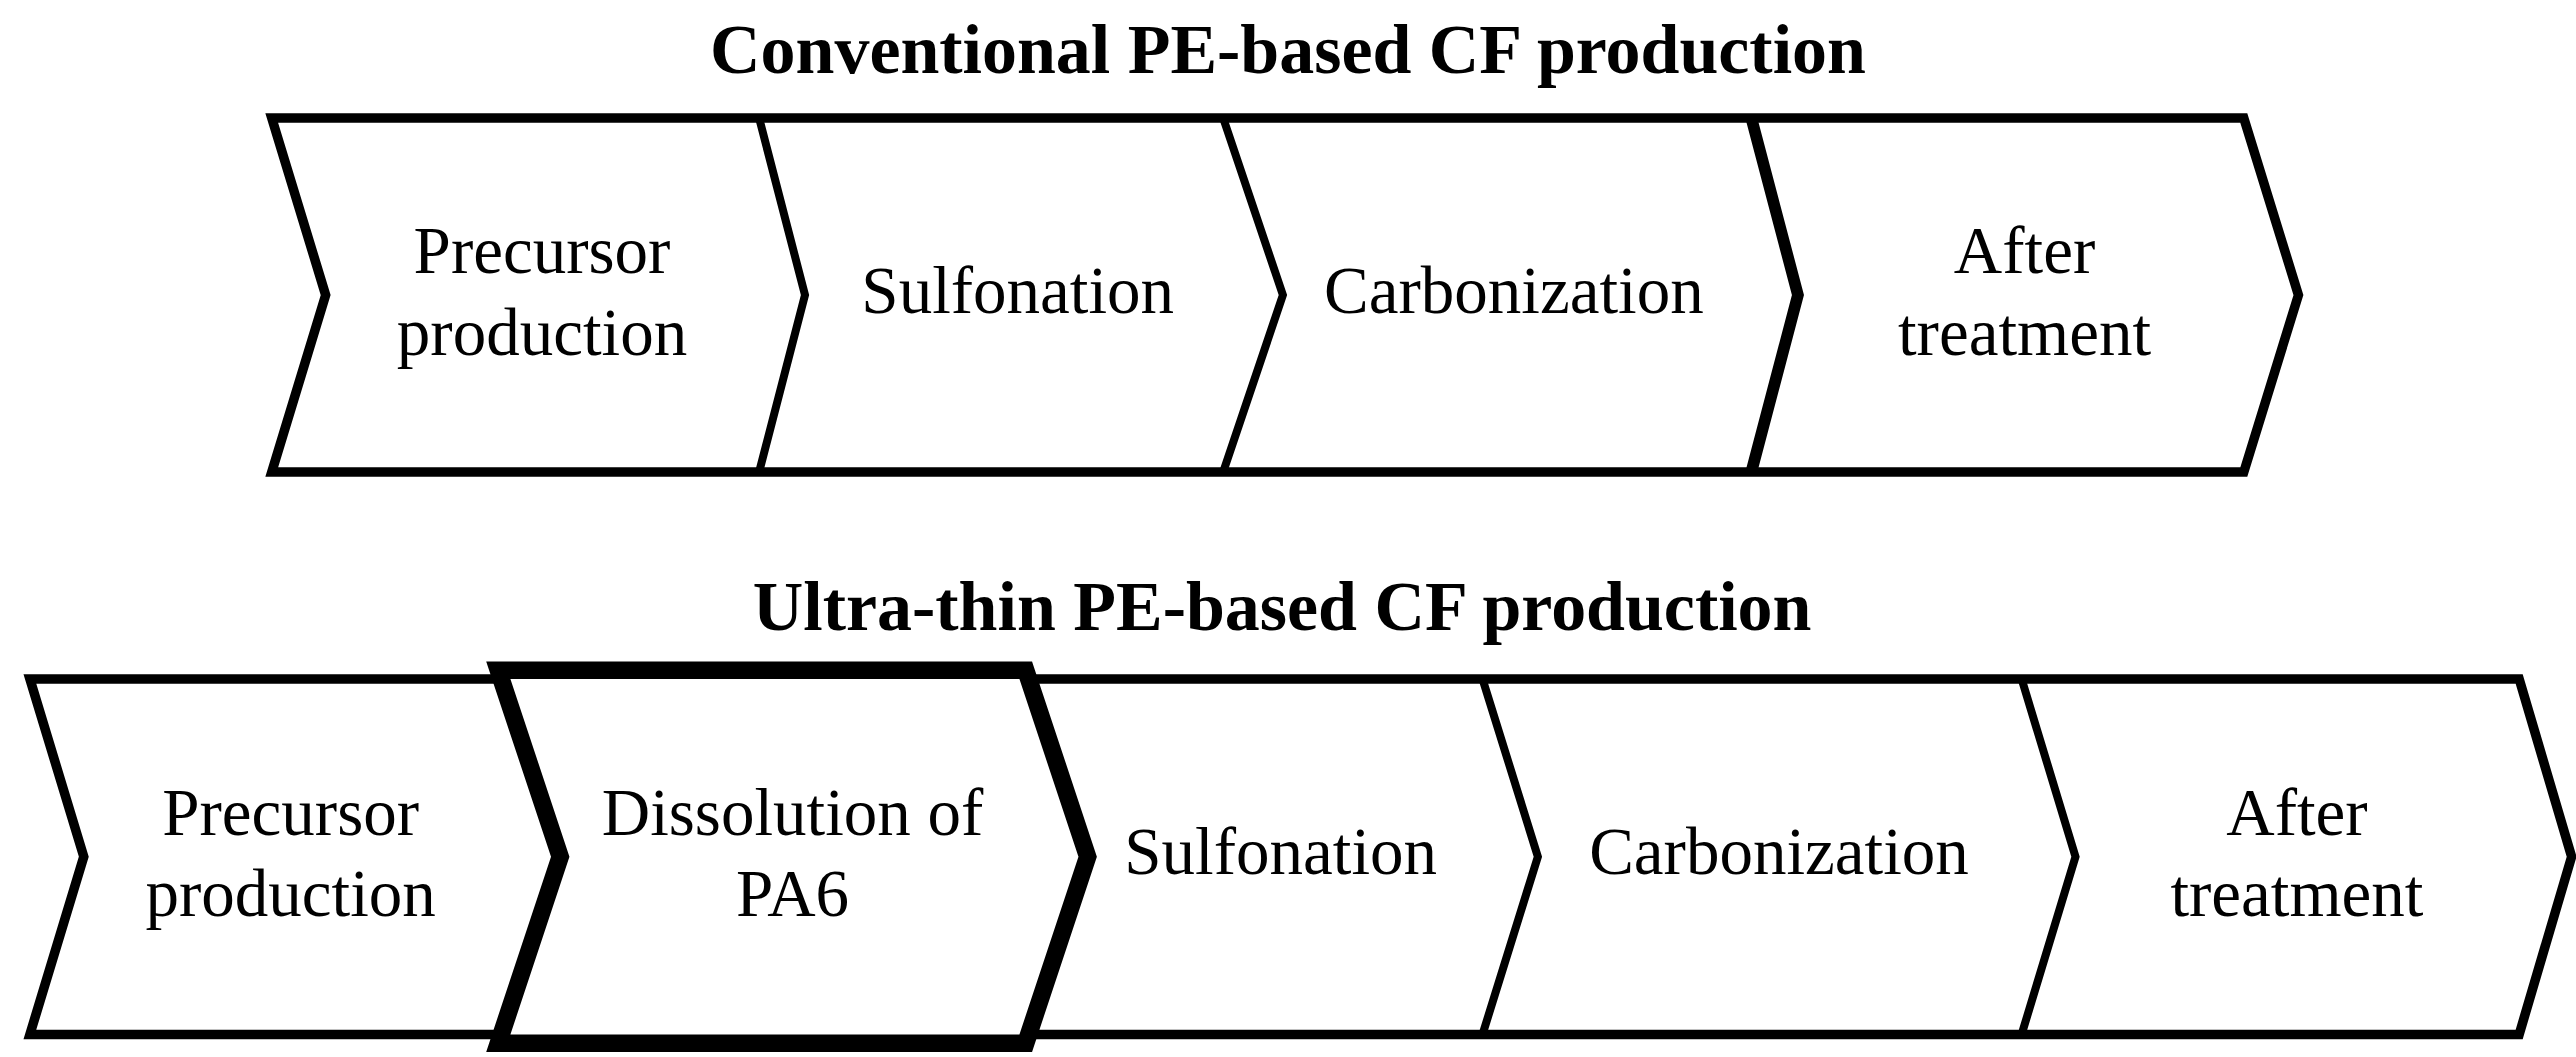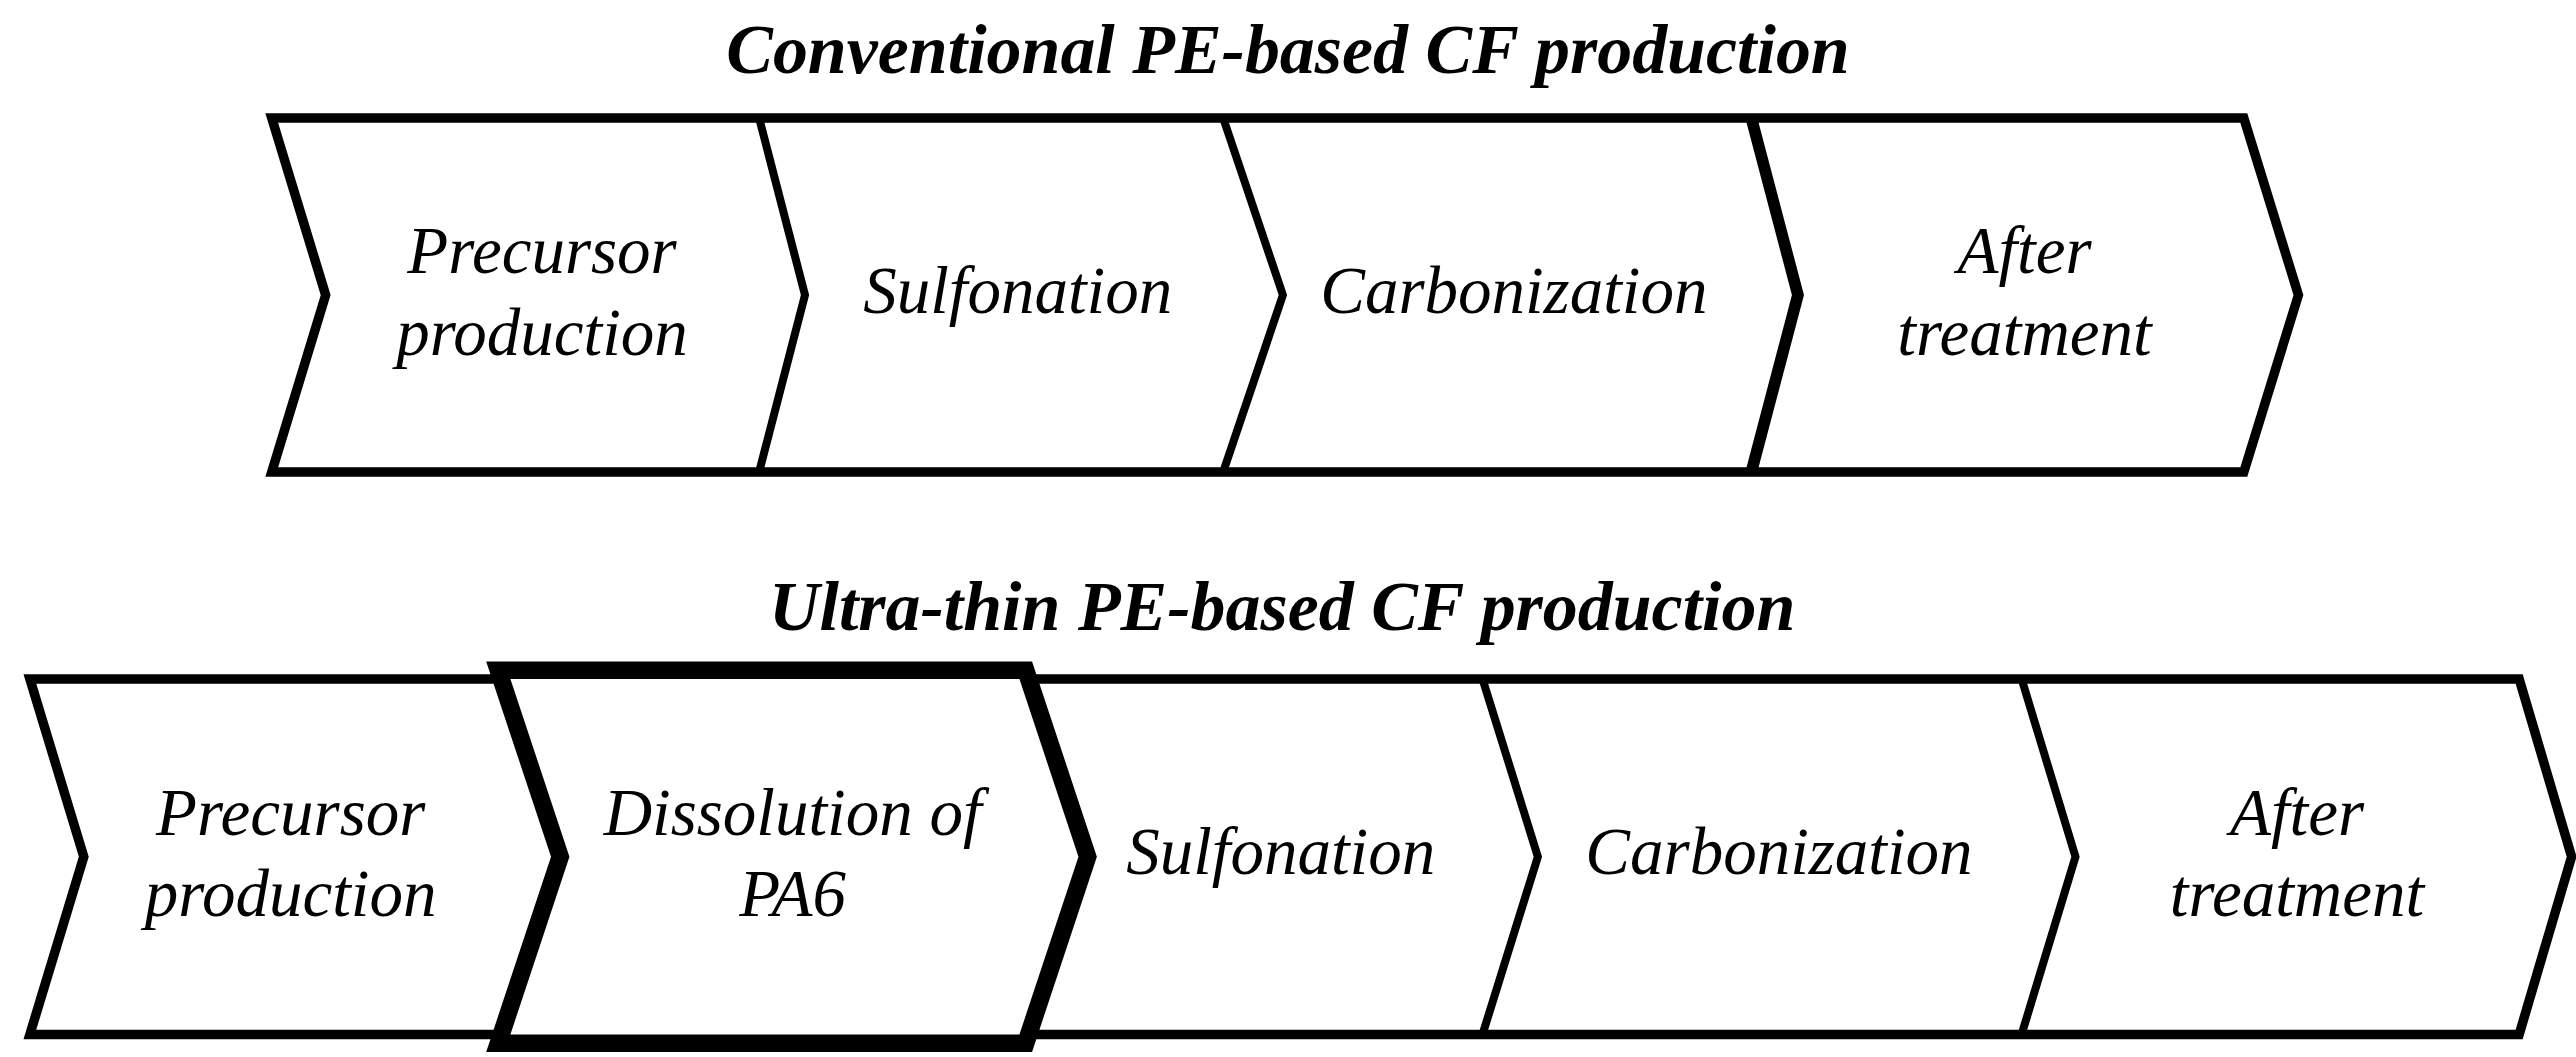--- a/index.html
+++ b/index.html
@@ -3,21 +3,20 @@
 <meta charset="utf-8">
 <style>
   html, body {
     margin: 0;
     padding: 0;
     background: #ffffff;
   }
   .figure-wrap {
     width: 100%;
     background: #ffffff;
-    font-style: italic;
   }
   svg {
     display: block;
     width: 100%;
     height: auto;
   }
   .band-title {
     font-family: "Liberation Serif", "DejaVu Serif", serif;
     font-weight: 700;
     font-size: 96px;

